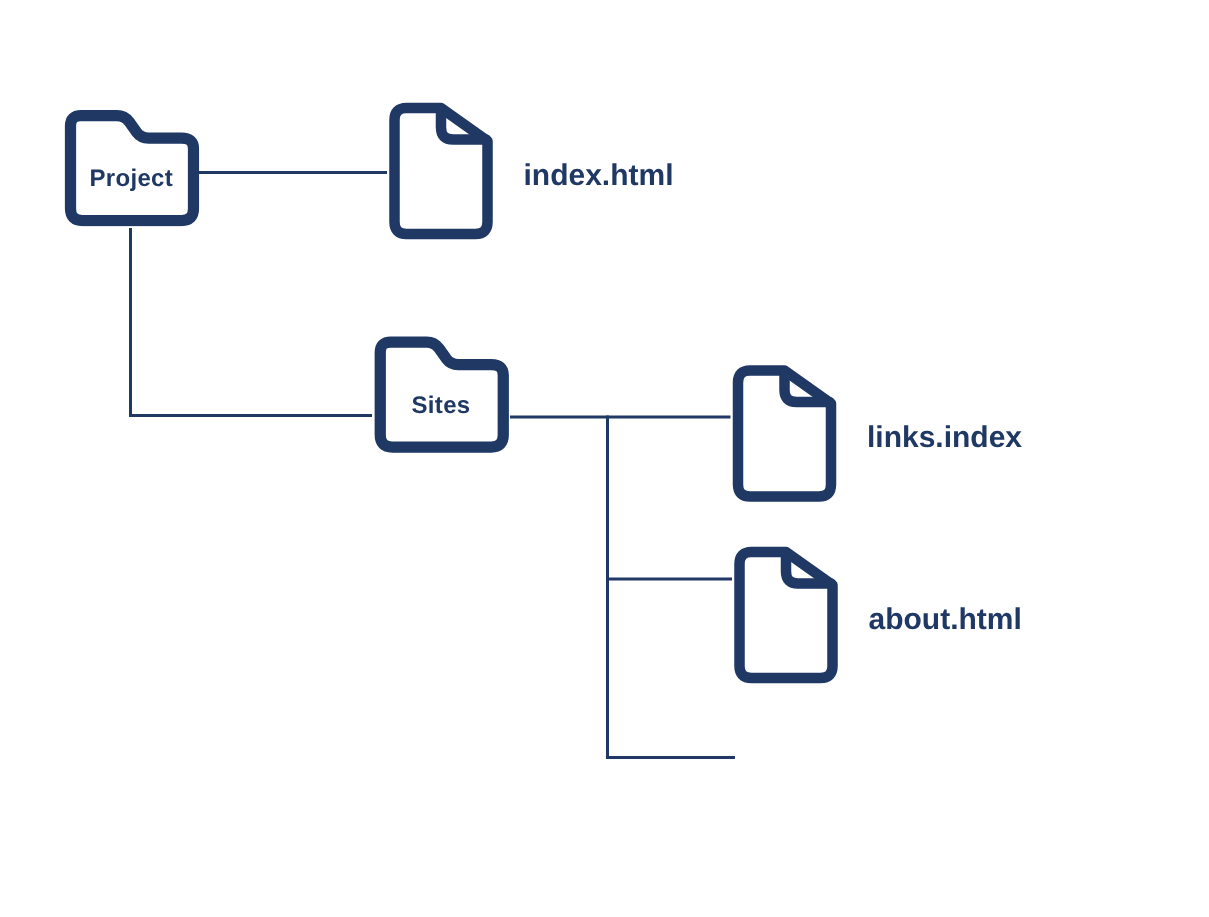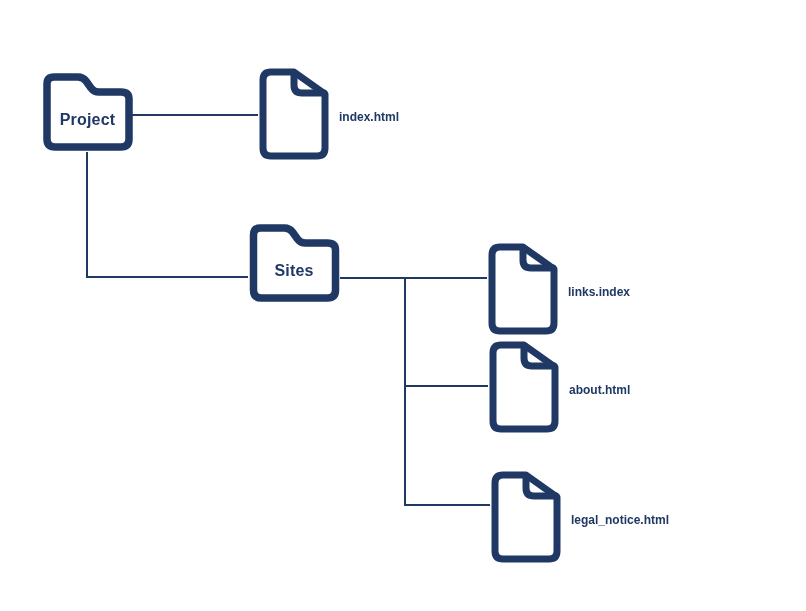--- a/index.html
+++ b/index.html
@@ -40,24 +40,24 @@
     font-weight: bold;
     font-size: 16px;
     color: var(--accent);
     letter-spacing: 0.2px;
   }
   .file-node {
     display: flex;
     align-items: center;
   }
   .file-label {
-    margin-left: 9px;
+    margin-left: 19px;
     margin-top: 6px;
     font-weight: bold;
-    font-size: 12px;
+    font-size: 20px;
     color: var(--accent);
     white-space: nowrap;
   }
   .connector {
     position: absolute;
     background: var(--line);
   }
   .connector.h { height: 2px; }
   .connector.v { width: 2px; }
 </style>
@@ -97,29 +97,22 @@
   </div>
 
   <div class="node file-node" style="left:487px; top:243px;">
     <svg class="icon-svg" width="72" height="92" viewBox="0 0 72 92">
       <path stroke-width="7" d="M 13 4 H 36 L 67 26 V 80 Q 67 88 59 88 H 13 Q 5 88 5 80 V 12 Q 5 4 13 4 Z"></path>
       <path class="flap" stroke-width="7" d="M 36 5 V 17 Q 36 25 44 25 H 66"></path>
     </svg>
     <div class="file-label">links.index</div>
   </div>
 
-  <div class="node file-node" style="left:488px; top:341px;">
+  <div class="node file-node" style="left:488px; top:364px;">
     <svg class="icon-svg" width="72" height="92" viewBox="0 0 72 92">
       <path stroke-width="7" d="M 13 4 H 36 L 67 26 V 80 Q 67 88 59 88 H 13 Q 5 88 5 80 V 12 Q 5 4 13 4 Z"></path>
       <path class="flap" stroke-width="7" d="M 36 5 V 17 Q 36 25 44 25 H 66"></path>
     </svg>
     <div class="file-label">about.html</div>
   </div>
 
-  <div class="node file-node" style="left:490px; top:471px;">
-    <svg class="icon-svg" width="72" height="92" viewBox="0 0 72 92">
-      <path stroke-width="7" d="M 13 4 H 36 L 67 26 V 80 Q 67 88 59 88 H 13 Q 5 88 5 80 V 12 Q 5 4 13 4 Z"></path>
-      <path class="flap" stroke-width="7" d="M 36 5 V 17 Q 36 25 44 25 H 66"></path>
-    </svg>
-    <div class="file-label">legal_notice.html</div>
-  </div>
 
 </div>
 
 </body></html>

